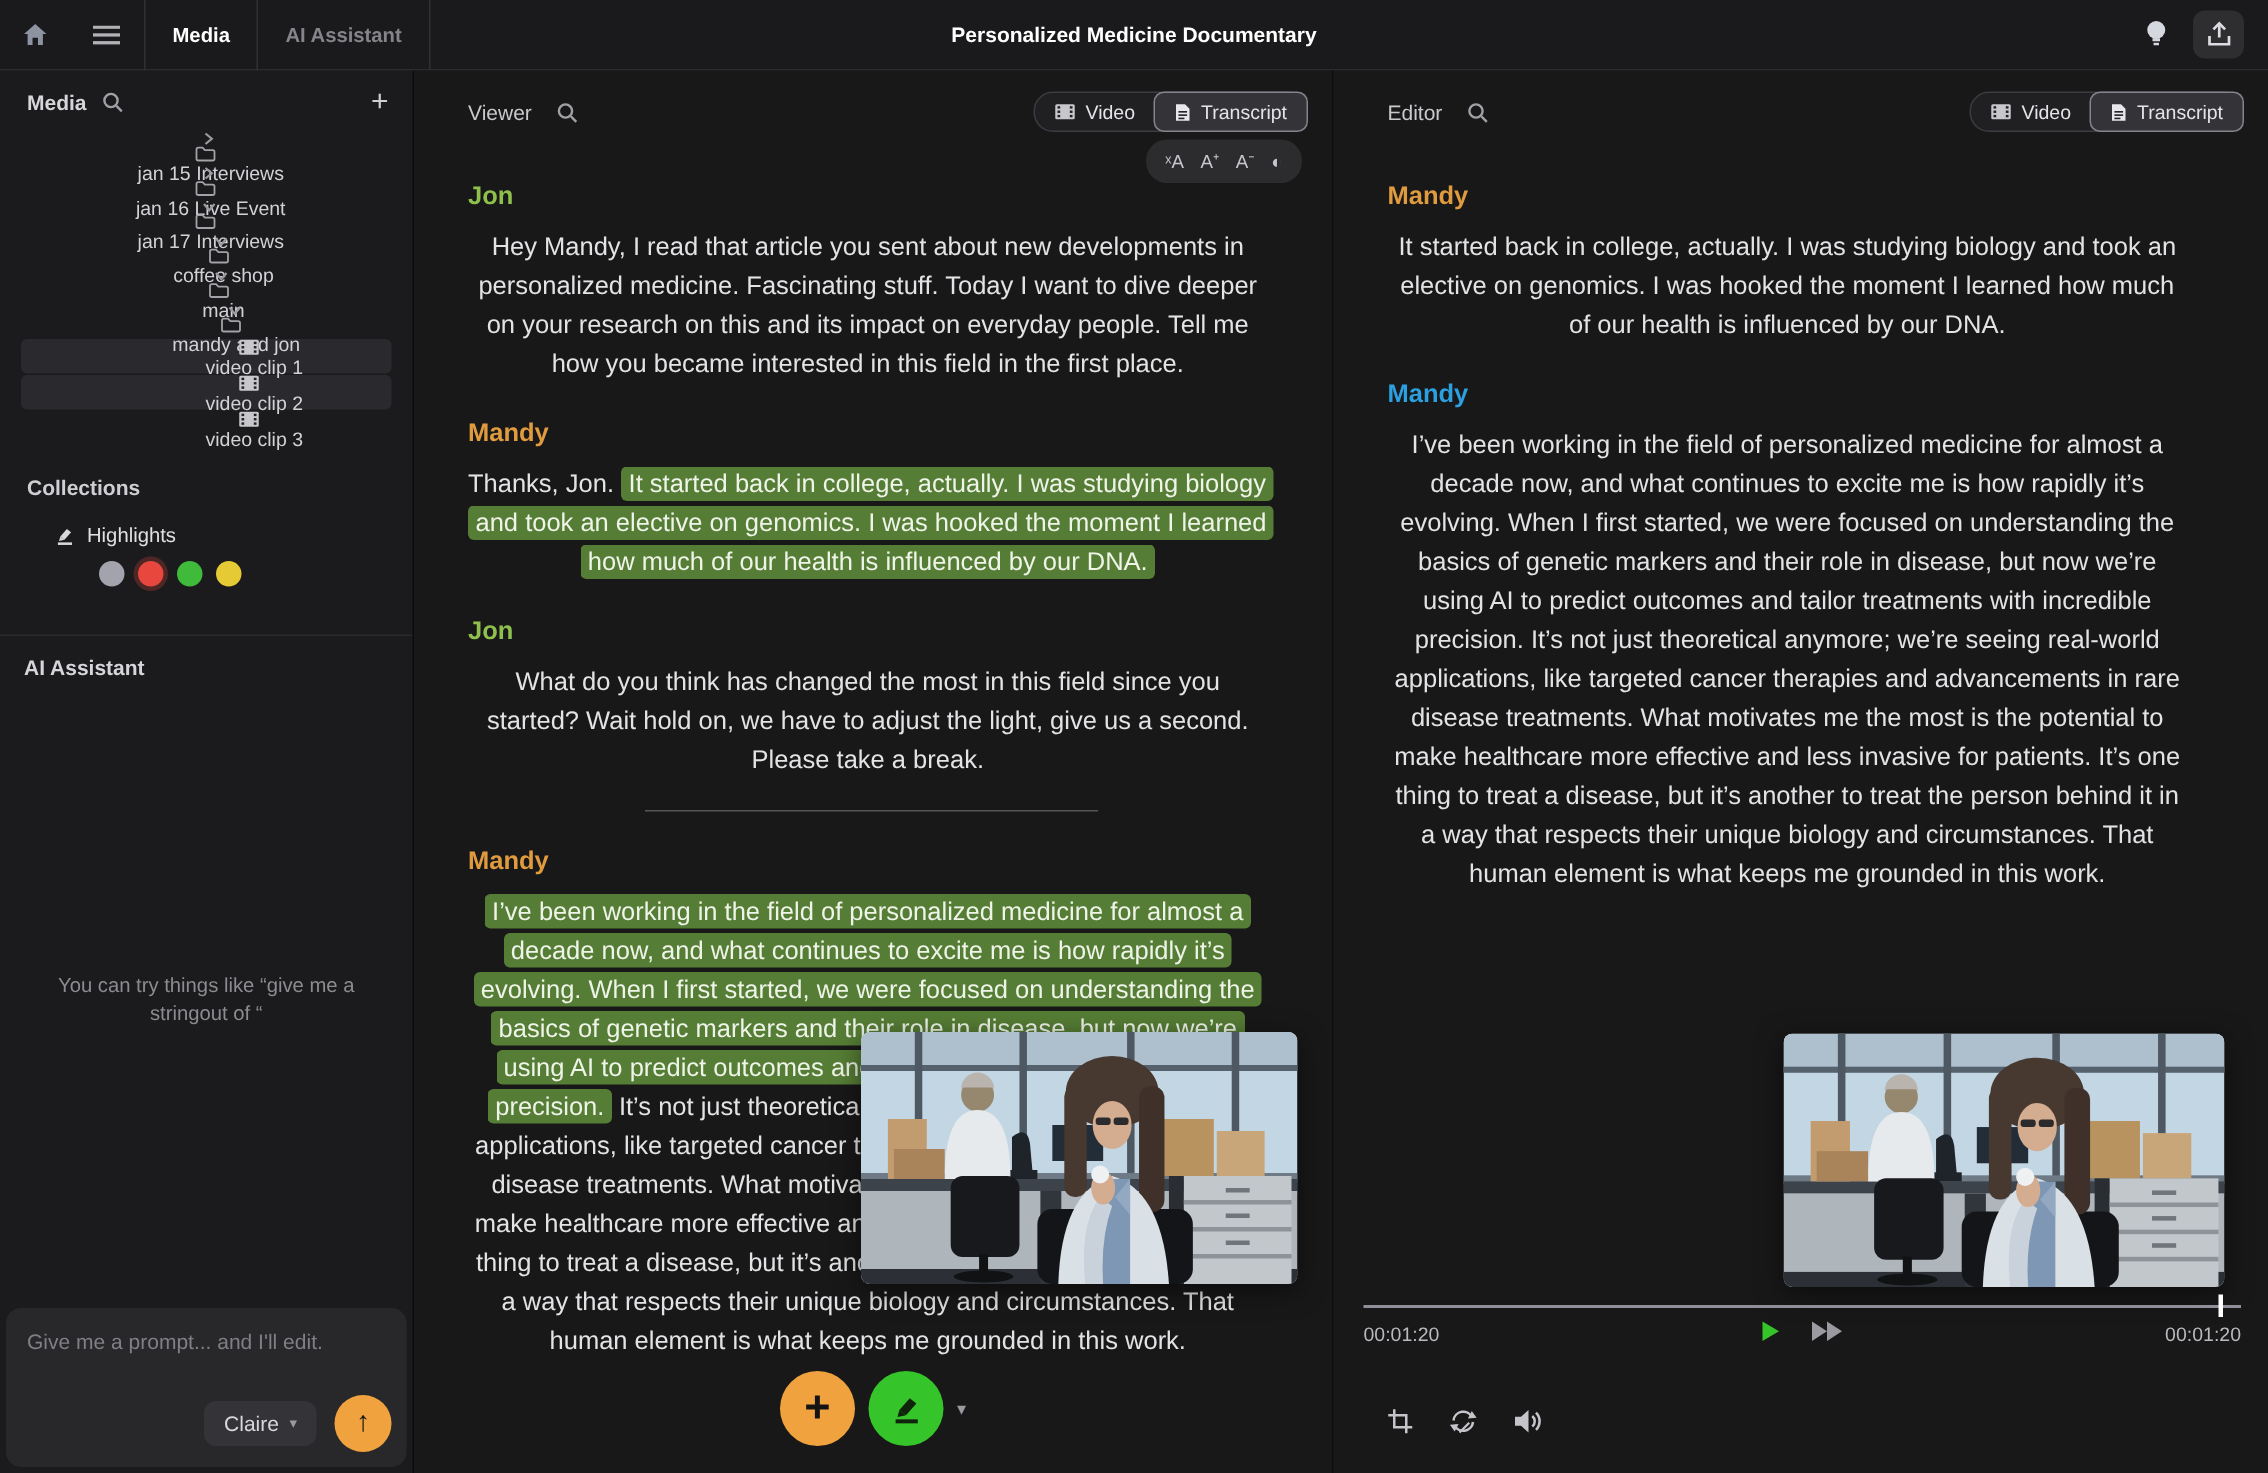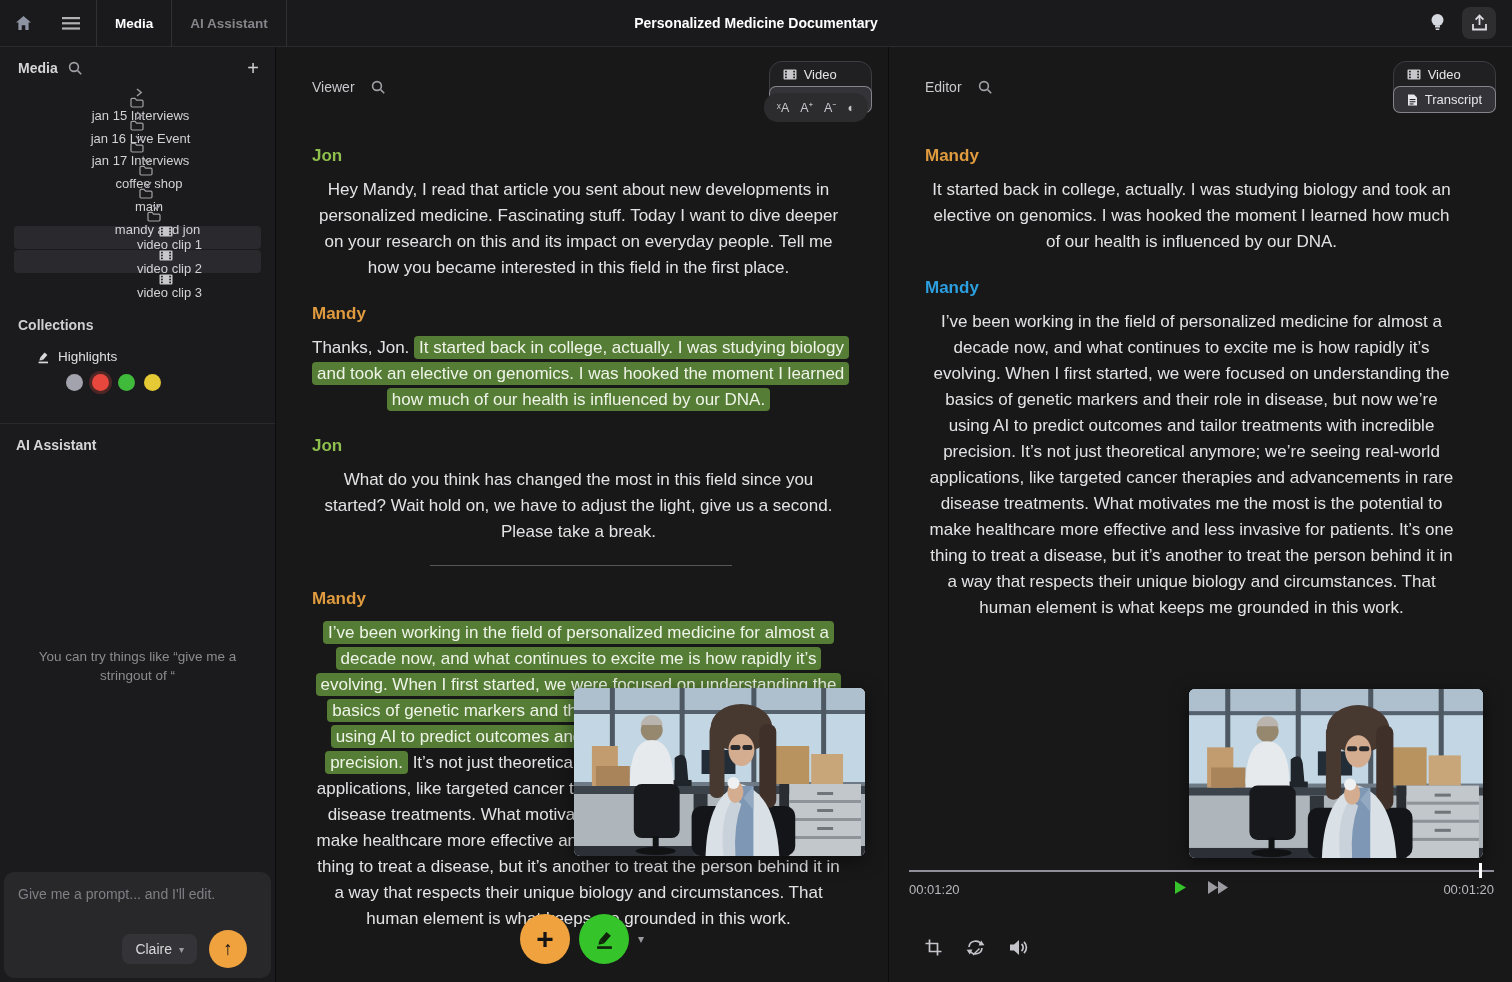--- a/index.html
+++ b/index.html
@@ -42,35 +42,35 @@
   .dots { display:flex; gap:9px; padding:10px 0 0 48px; }
   .dot { width:17px; height:17px; border-radius:50%; border:none; cursor:pointer; }
   .dot.red { box-shadow:0 0 0 3px rgba(232,71,62,.25); }
   .ai-pane { flex:1; border-top:1px solid #2a2a2c; margin-top:32px; display:flex; flex-direction:column; }
   .ai-hint { flex:1; display:flex; align-items:center; justify-content:center; text-align:center;
              color:#8b8b90; font-size:13.5px; line-height:19px; padding:0 36px; }
   .prompt-box { position:relative; margin:4px; height:106px; background:#28282b; border-radius:10px; }
   .prompt-input { width:100%; height:58px; background:transparent; border:none; resize:none; outline:none;
                   padding:14px 14px 0 14px; font-family:"Liberation Sans",sans-serif; font-size:14px; color:#d0d0d4; }
   .prompt-input::placeholder { color:#7f7f85; }
-  .prompt-foot { position:absolute; right:24px; bottom:10px; display:flex; align-items:center; gap:12px; }
+  .prompt-foot { position:absolute; right:10px; bottom:10px; display:flex; align-items:center; gap:12px; }
   .claire-btn { display:flex; align-items:center; gap:7px; background:#343438; border:none; color:#d8d8da;
                 font-size:14px; padding:7px 13px; border-radius:8px; cursor:pointer; font-family:inherit; }
   .caret { color:#9a9aa0; font-size:10px; }
   .send-btn { width:38px; height:38px; border-radius:50%; background:#f0a23e; border:none; cursor:pointer;
               font-size:19px; font-weight:700; color:#141415; display:flex; align-items:center; justify-content:center; }
 
   
   .panel { position:relative; background:#181819; }
   .viewer { width:613px; border-right:1px solid #0c0c0d; }
   .editor { flex:1; }
   .panel-header { display:flex; align-items:center; padding:14px 16px 0 36px; }
   .panel-title { font-size:14px; color:#c9c9cd; }
   .panel-header .srch { margin-left:16px; }
-  .vt-toggle { margin-left:auto; display:flex; border:1px solid #3c3c41; border-radius:13px; background:#202023;flex-direction:column; }
+  .vt-toggle { margin-left:auto; display:flex; border:1px solid #3c3c41; border-radius:13px; background:#202023; }
   .vt-seg { display:flex; align-items:center; gap:7px; padding:5px 13px; font-size:13px; color:#e4e4e8; cursor:pointer; border-radius:6px; }
   .vt-seg.active { background:#343438; box-shadow:0 0 0 1px #84848c; }
   .fmt-pill { position:absolute; top:46px; right:20px; background:#2c2c2f; border-radius:14px;
               display:flex; align-items:center; gap:11px; padding:6px 13px; color:#c6c6cc; font-size:12.5px; }
   .fmt-pill span { cursor:pointer; }
 
   .transcript { padding:10px 0 0 36px; width:575px; font-size:17px; line-height:26px; color:#e3e3e5; }
   .speaker { font-size:17px; font-weight:700; margin:20px 0 8px 0; }
   .sp-green { color:#8fbf4d; } .sp-orange { color:#e09b3f; } .sp-blue { color:#2b9fe0; }
   .para { max-width:533px;text-align:center; }

